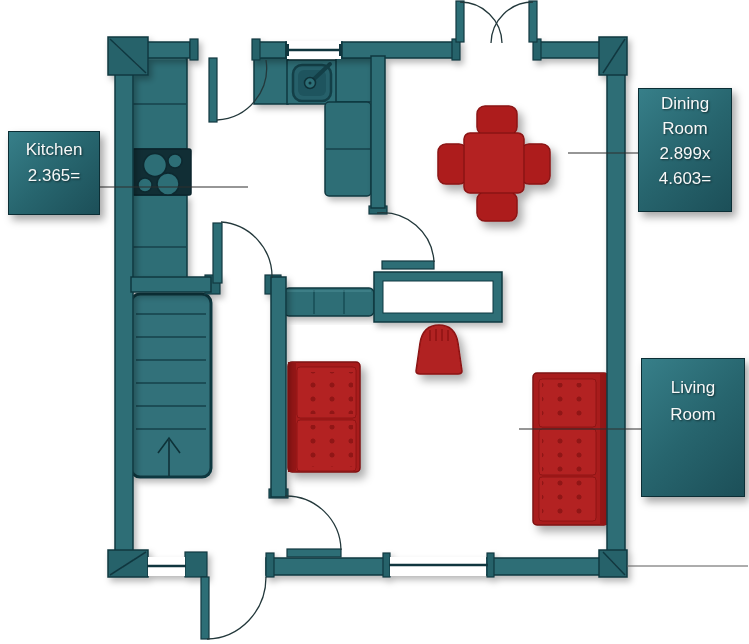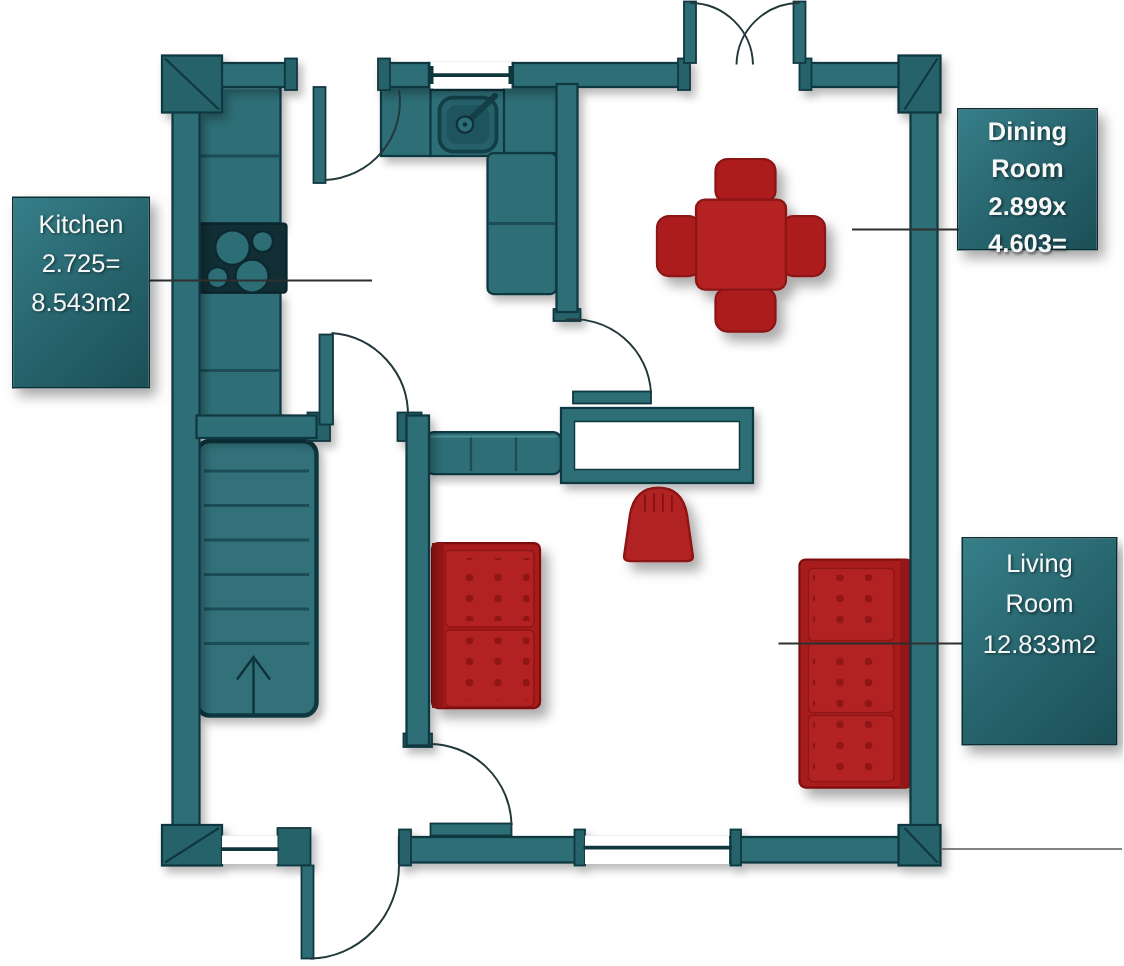--- a/index.html
+++ b/index.html
@@ -12,23 +12,23 @@
     position:absolute;
     background:linear-gradient(135deg,#377f89 0%,#27656e 50%,#1c4f58 100%);
     border:1px solid #0b2e35;
     color:#f6f8f8;
     text-align:center;
     box-shadow:4px 5px 8px rgba(0,0,0,0.35);
     text-shadow:1px 1px 2px rgba(0,0,0,0.55);
     box-sizing:border-box;
   }
   .label .ln{display:block;}
-  #kitchen-label{left:8px;top:131px;width:92px;height:128px;font-size:17px;line-height:26px;padding-top:5px;}
-  #dining-label{left:638px;top:72px;width:94px;height:95px;font-size:17px;line-height:25px;padding-top:2px;font-weight:bold;}
-  #living-label{left:641px;top:358px;width:104px;height:139px;font-size:17px;line-height:27px;padding-top:3px;}
+  #kitchen-label{left:8px;top:131px;width:92px;height:84px;font-size:17px;line-height:26px;padding-top:5px;}
+  #dining-label{left:638px;top:88px;width:94px;height:124px;font-size:17px;line-height:25px;padding-top:2px;}
+  #living-label{left:641px;top:358px;width:104px;height:139px;font-size:17px;line-height:27px;padding-top:15px;}
 </style>
 </head>
 <body>
 
 <div class="plan">
 
 <svg width="749" height="644" viewBox="0 0 749 644">
   <defs>
     <filter id="fshadow" x="-30%" y="-30%" width="170%" height="170%">
       <feDropShadow dx="5" dy="6" stdDeviation="4" flood-color="#000000" flood-opacity="0.32"></feDropShadow>
@@ -226,30 +226,28 @@
     <path d="M266 577 A60 62 0 0 1 207 639" fill="none" stroke="#23383b" stroke-width="1.3"></path>
   </g>
 
   <line x1="99" y1="187" x2="248" y2="187" stroke="#2f2f2f" stroke-width="1.2"></line>
   <line x1="568" y1="153" x2="640" y2="153" stroke="#2f2f2f" stroke-width="1.2"></line>
   <line x1="519" y1="429" x2="643" y2="429" stroke="#2f2f2f" stroke-width="1.2"></line>
 </svg>
 
   <div class="label" id="kitchen-label">
     <span class="ln">Kitchen</span>
-    <span class="ln">2.725=</span>
-    <span class="ln">8.543m2</span>
+    <span class="ln">2.365=</span>
   </div>
 
   <div class="label" id="dining-label">
     <span class="ln">Dining</span>
     <span class="ln">Room</span>
     <span class="ln">2.899x</span>
     <span class="ln">4.603=</span>
   </div>
 
   <div class="label" id="living-label">
     <span class="ln">Living</span>
     <span class="ln">Room</span>
-    <span class="ln">12.833m2</span>
   </div>
 
 </div>
 
 </body></html>

